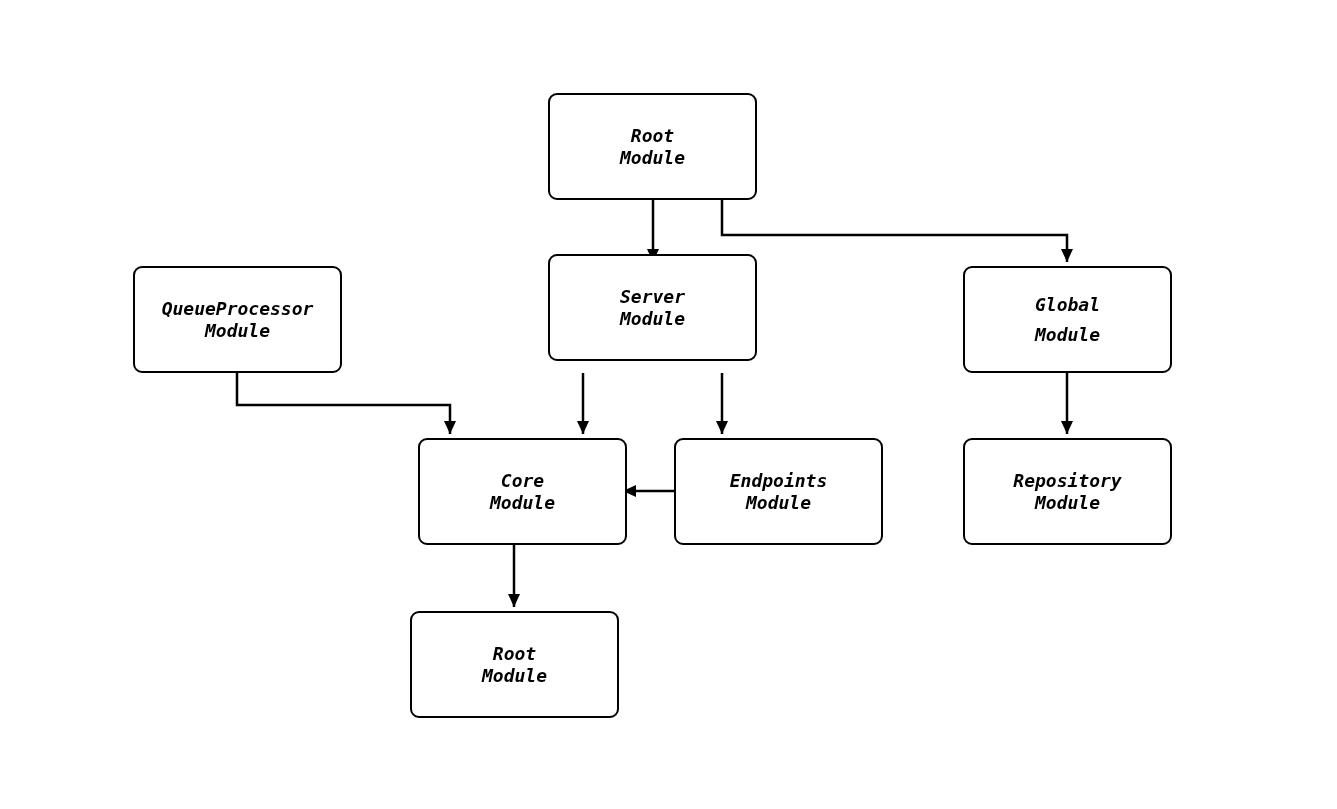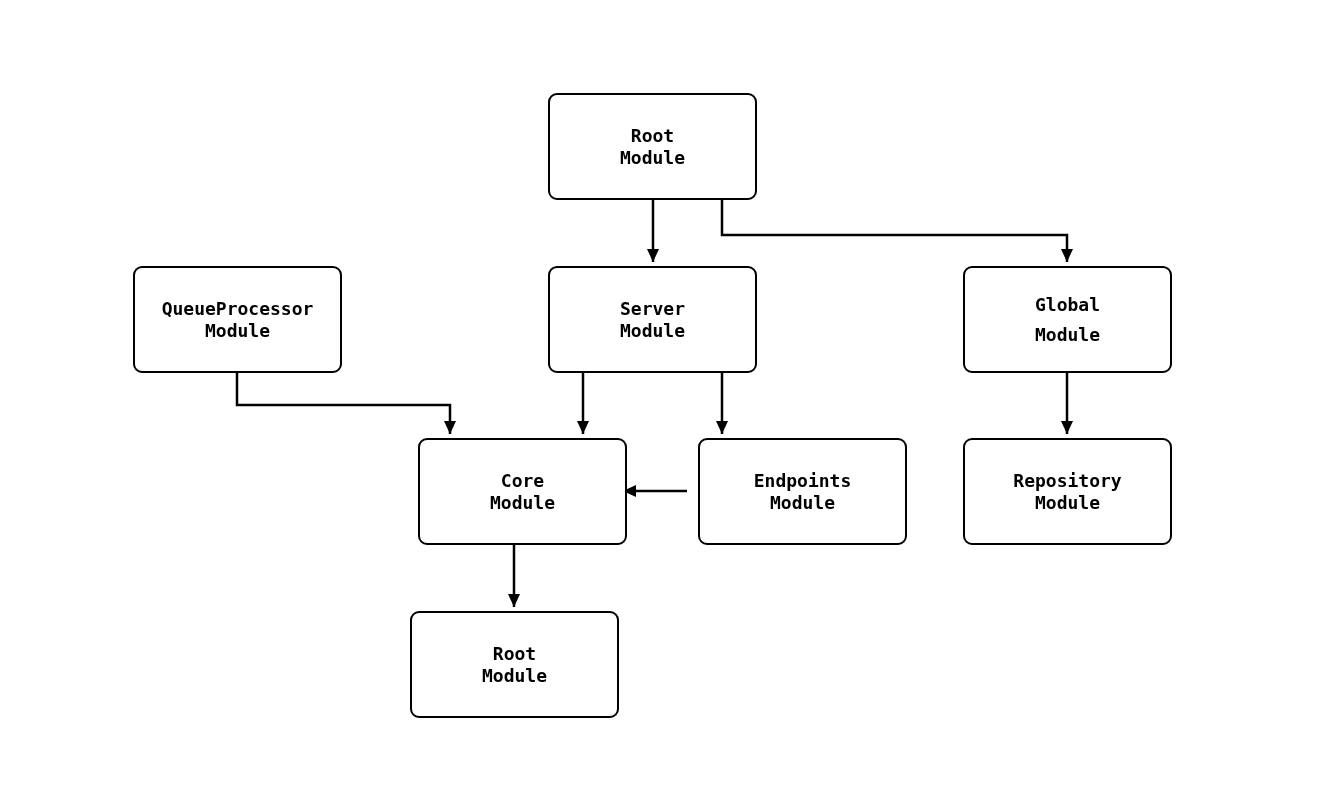--- a/index.html
+++ b/index.html
@@ -37,27 +37,28 @@
     background: #ffffff;
     display: flex;
     flex-direction: column;
     align-items: center;
     justify-content: center;
     text-align: center;
     font-weight: bold;
     font-size: 18px;
     line-height: 22px;
     color: #000000;
+    font-style: italic;
   }
   .node-root          { left: 548px; top: 93px;  }
   .node-queueprocessor{ left: 133px; top: 266px; align-items: center; }
-  .node-server        { left: 548px; top: 266px; }
+  .node-server        { left: 548px; top: 254px; }
   .node-global        { left: 963px; top: 266px; gap: 8px; }
   .node-core          { left: 410px; top: 438px; margin-left: 8px; }
-  .node-endpoints     { left: 698px; top: 438px; }
+  .node-endpoints     { left: 674px; top: 438px; }
   .node-repository    { left: 963px; top: 438px; }
   .node-queue         { left: 410px; top: 611px; }
 </style>
 </head>
 <body>
 
 <div class="canvas">
 
   <svg class="edges-layer" width="1337" height="809" viewBox="0 0 1337 809" xmlns="http://www.w3.org/2000/svg">
     <defs>

